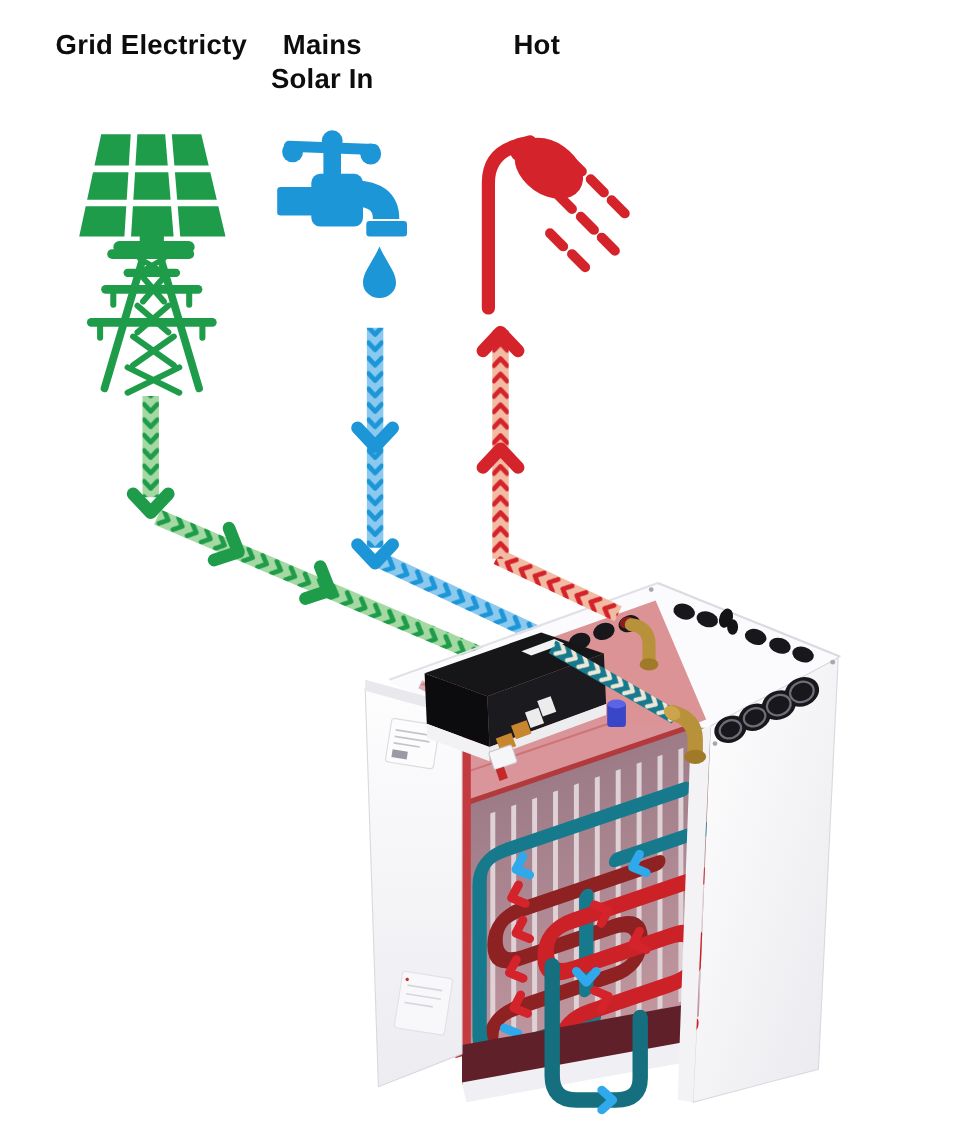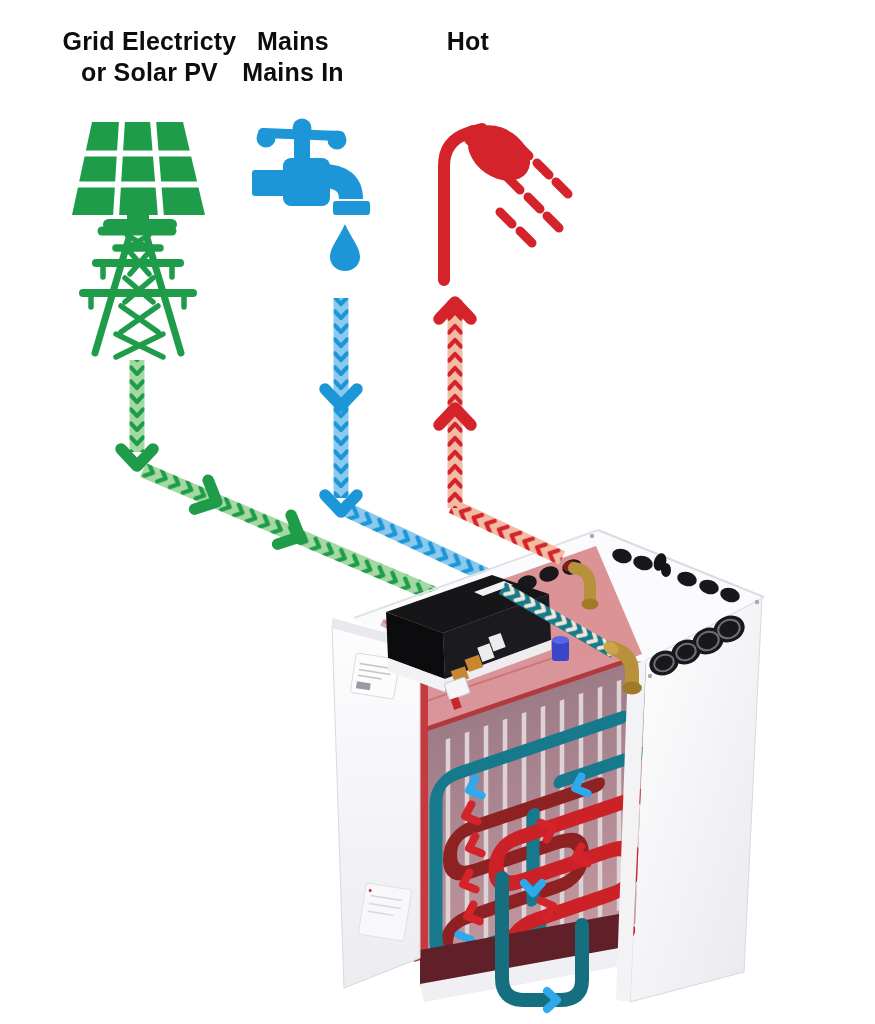--- a/index.html
+++ b/index.html
@@ -7,29 +7,28 @@
           font-family:"Liberation Sans",sans-serif;}
   .art{position:absolute;left:0;top:0;}
   .flow-label{position:absolute;top:26px;text-align:center;font-weight:bold;
               font-size:25px;line-height:1.22;color:var(--label-text,#0d0d0d);letter-spacing:.2px;}
 </style>
 </head>
 <body>
 
 <div class="canvas">
 
-  <div class="flow-label" style="left:42px;width:215px">
+  <div class="flow-label" style="left:30px;width:215px">
     <div>Grid Electricty</div>
-    <div>or Solar PV</div>
   </div>
   <div class="flow-label" style="left:228px;width:130px">
     <div>Mains</div>
-    <div>Mains In</div>
+    <div>Solar In</div>
   </div>
-  <div class="flow-label" style="left:398px;width:140px">
+  <div class="flow-label" style="left:418px;width:140px">
     <div>Hot</div>
   </div>
 
   <svg class="art" width="875" height="1024" viewBox="0 0 875 1024">
     <defs>
       <pattern id="pgv" patternUnits="userSpaceOnUse" width="14" height="18" patternTransform="rotate(90) translate(0,16)">
         <rect width="14" height="18" style="fill:var(--grid-flow-light)"></rect>
         <path d="M3.5,3 L10,9 L3.5,15" style="stroke:var(--grid-flow)" stroke-width="4.3" fill="none" stroke-linecap="round" stroke-linejoin="round"></path>
       </pattern>
       <pattern id="pgd" patternUnits="userSpaceOnUse" width="14" height="18" patternTransform="rotate(24) translate(0,0.8)">

